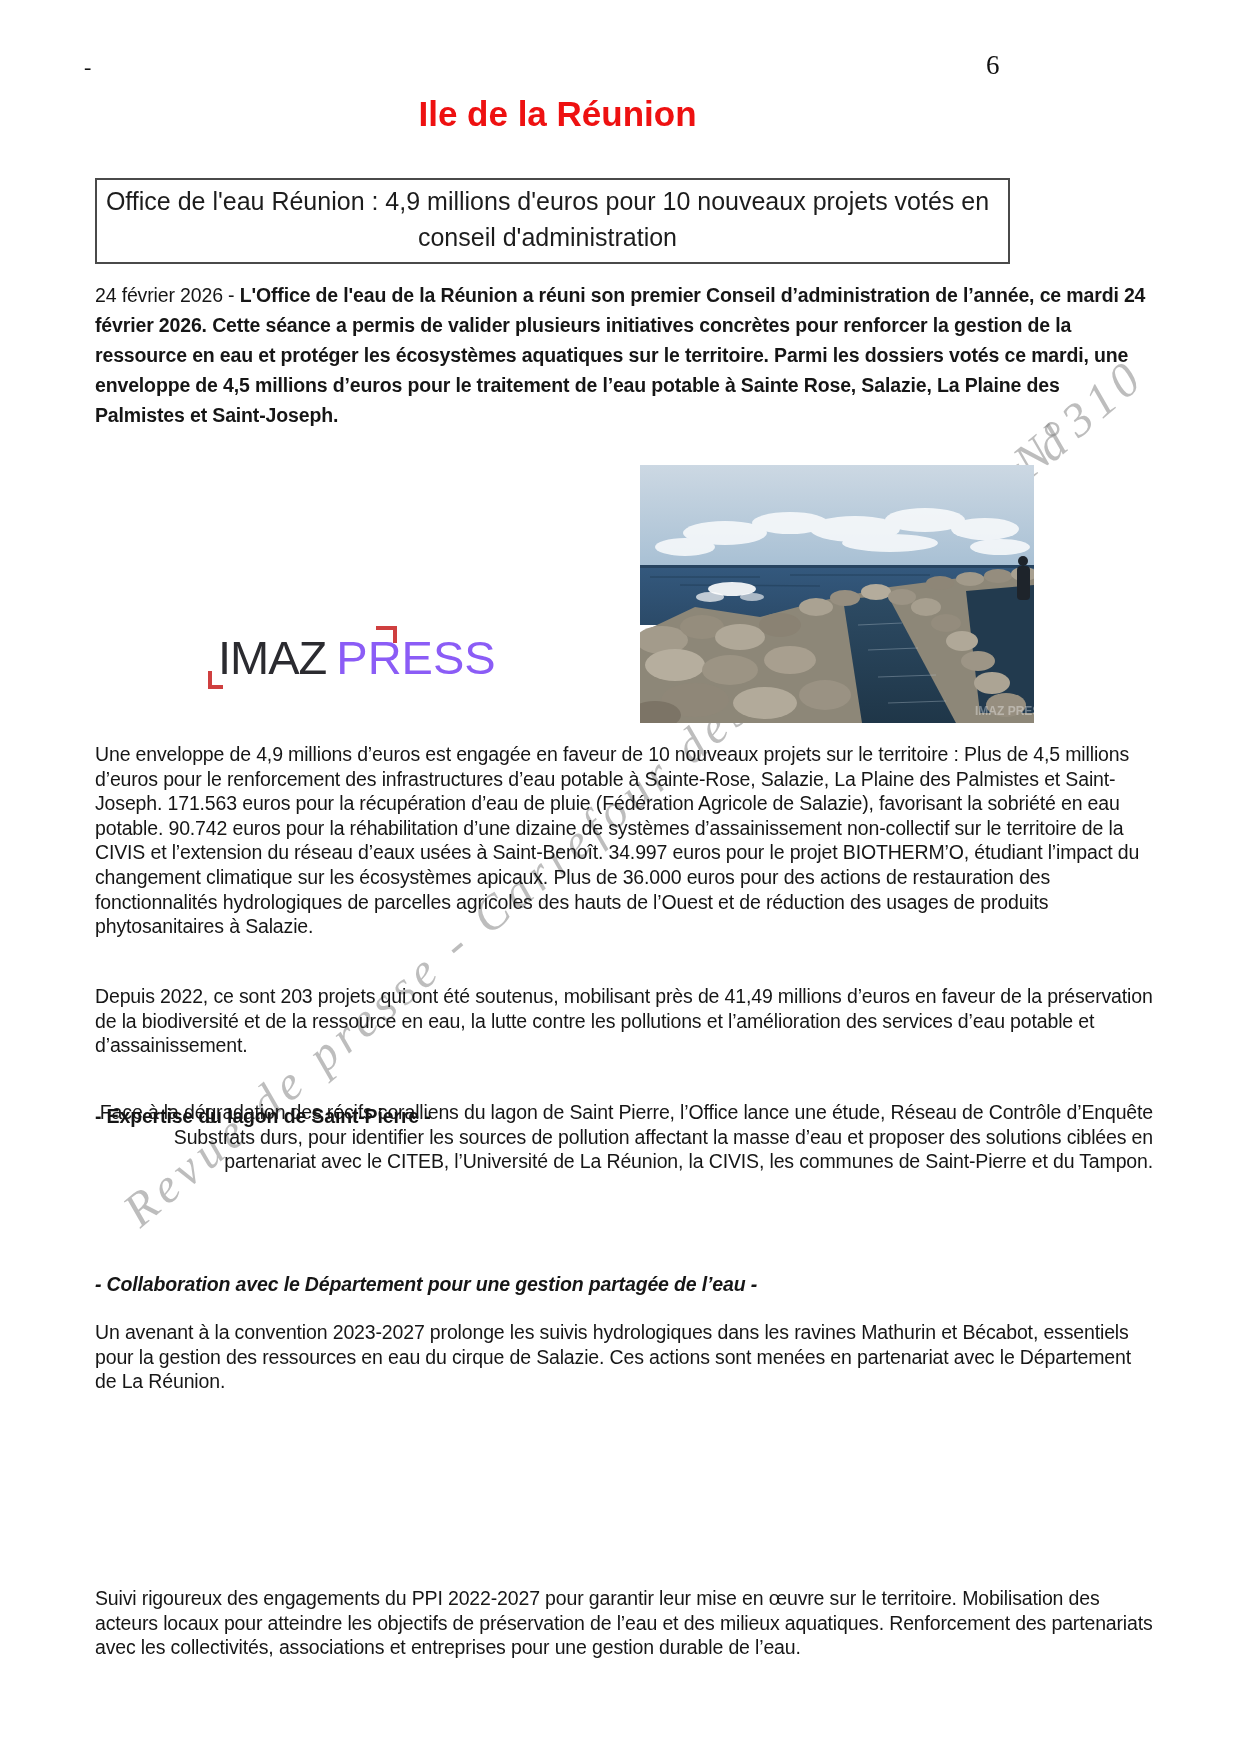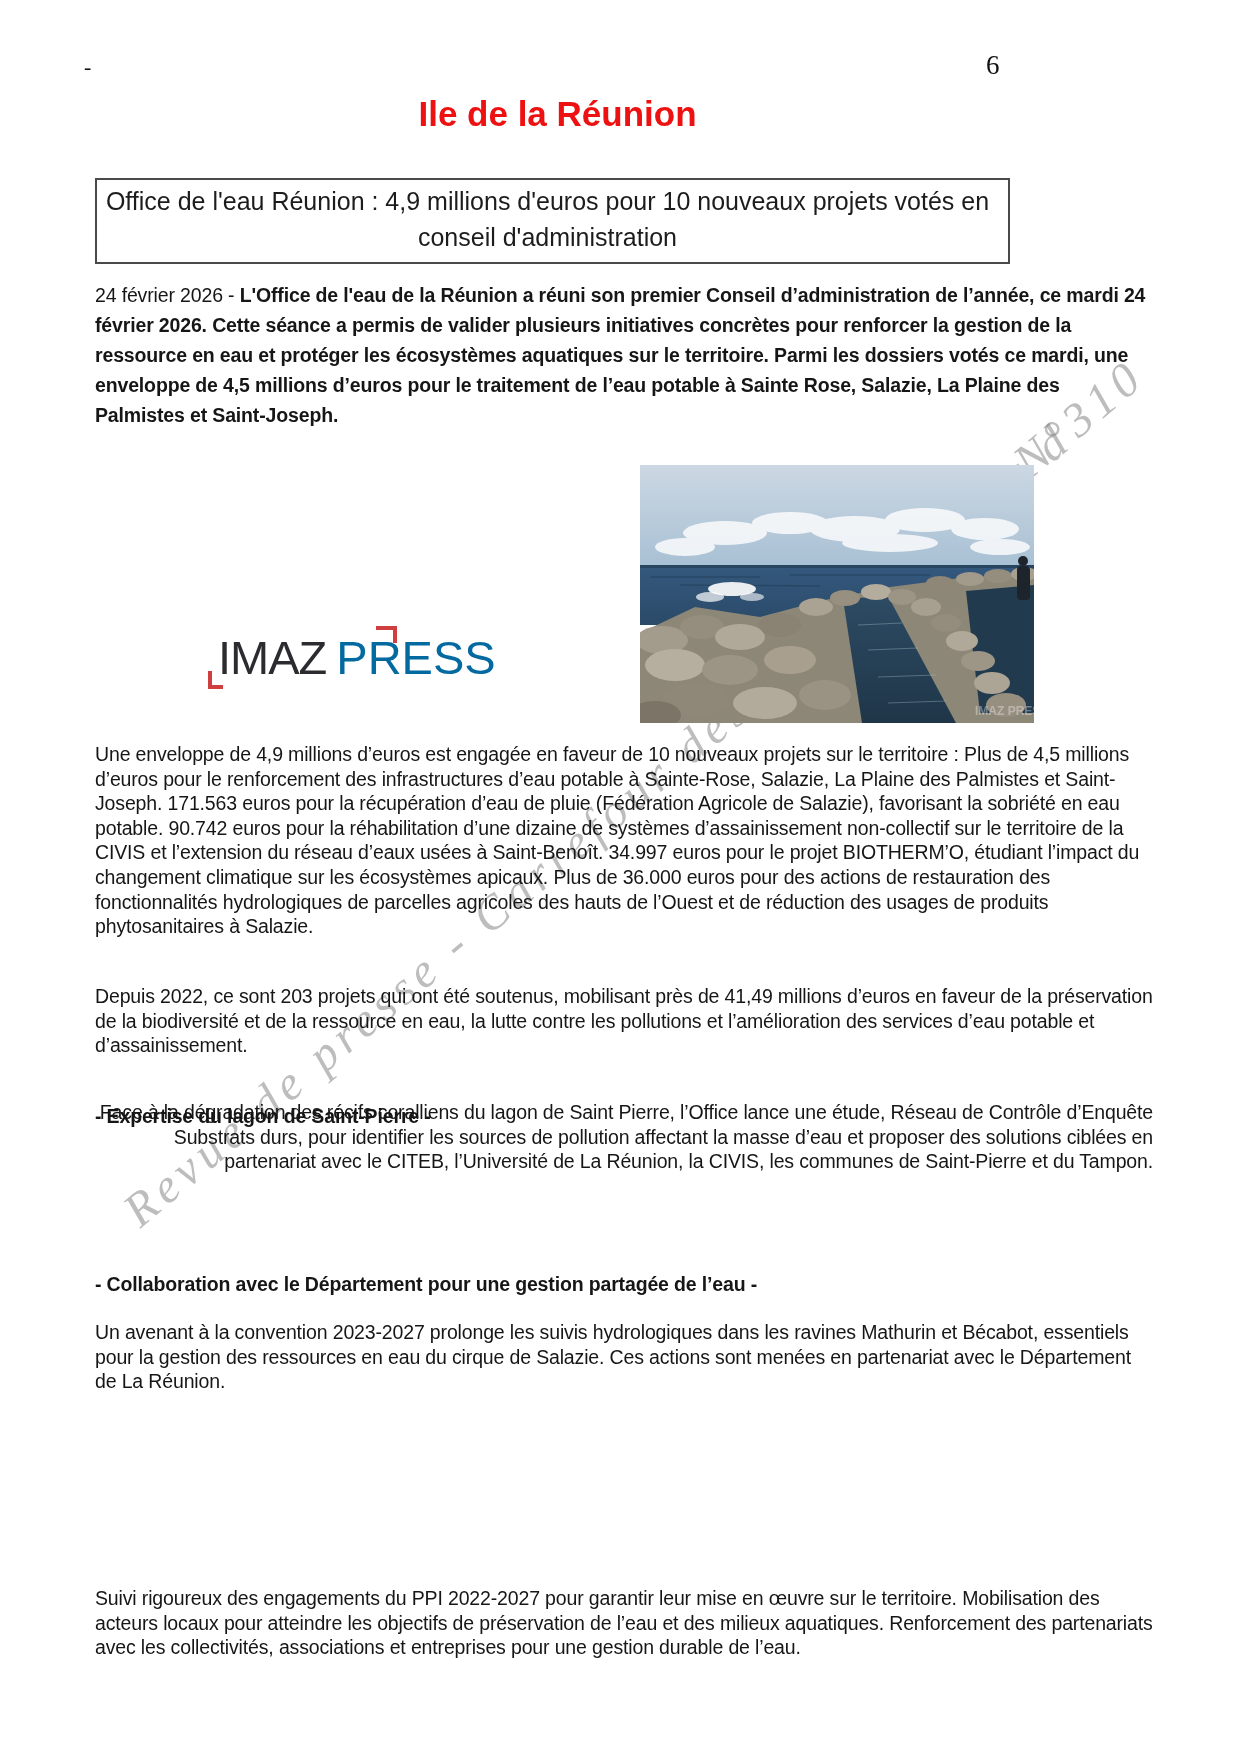--- a/index.html
+++ b/index.html
@@ -56,21 +56,21 @@
   #press-logo{
     left:218px;top:634px;
     white-space:nowrap;
     z-index:2;
   }
   .logo-inner{position:relative;display:inline-block;line-height:1;}
   .logo-imaz{
     font-size:47px;font-weight:normal;color:#2b2b30;letter-spacing:-1px;margin-top:32px;
   }
   .logo-press{
-    font-size:47px;font-weight:400;color:#0369a1;letter-spacing:0px;margin-left:10px;
+    font-size:47px;font-weight:400;color:#8b5cf6;letter-spacing:0px;margin-left:10px;
   }
   .logo-corner{
     position:absolute;
     top:-8px;left:158px;
     width:17px;height:13px;
     border-top:4px solid #cf3f3f;
     border-right:4px solid #cf3f3f;
   }
   .logo-lmark{
     position:absolute;
@@ -89,21 +89,21 @@
     position:absolute;left:95px;width:1058px;
     font-size:19.5px;line-height:24.6px;
     letter-spacing:-0.15px;
     z-index:2;
   }
   .subhead{font-weight:bold;}
   #blk0{top:742px;}
   #blk1{top:984px;}
   #blk2{top:1104px;}
   #blk3{top:1100px;text-align:right;}
-  #blk4{top:1272px;}
+  #blk4{top:1272px;font-style:italic;}
   #blk5{top:1320px;}
   #blk6{top:1442px;}
   #blk7{top:1538px;}
   #blk8{top:1586px;}
 </style>
 </head>
 <body>
 
 <div id="page">
 

